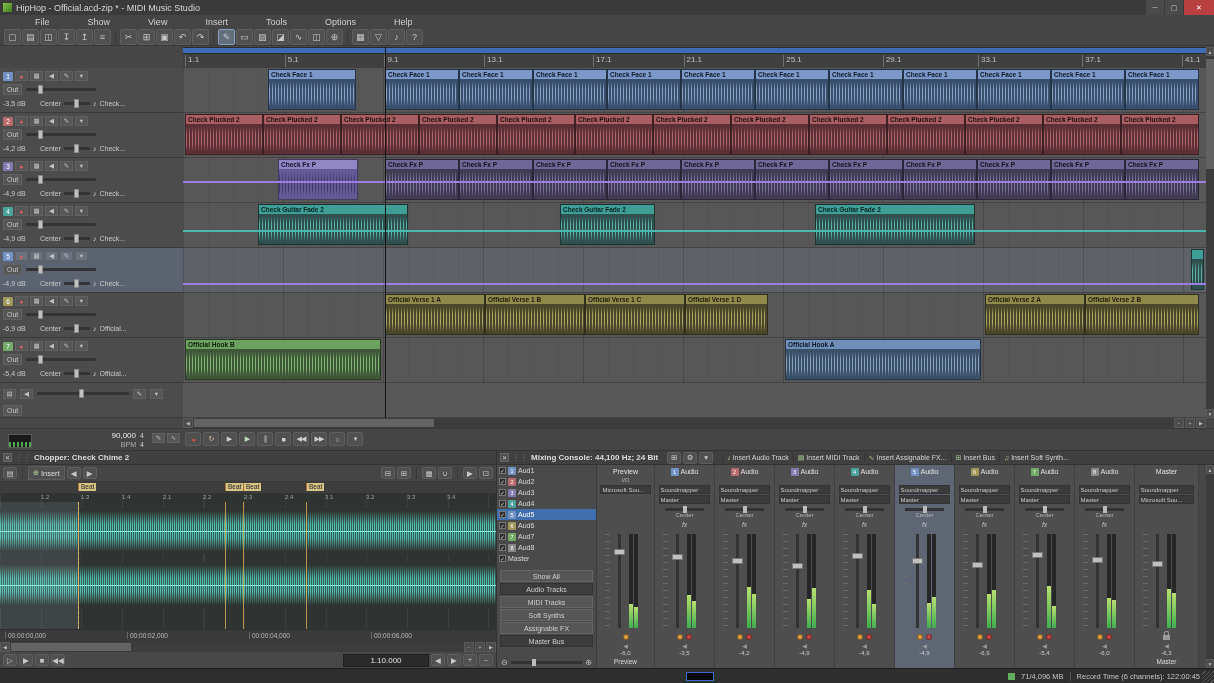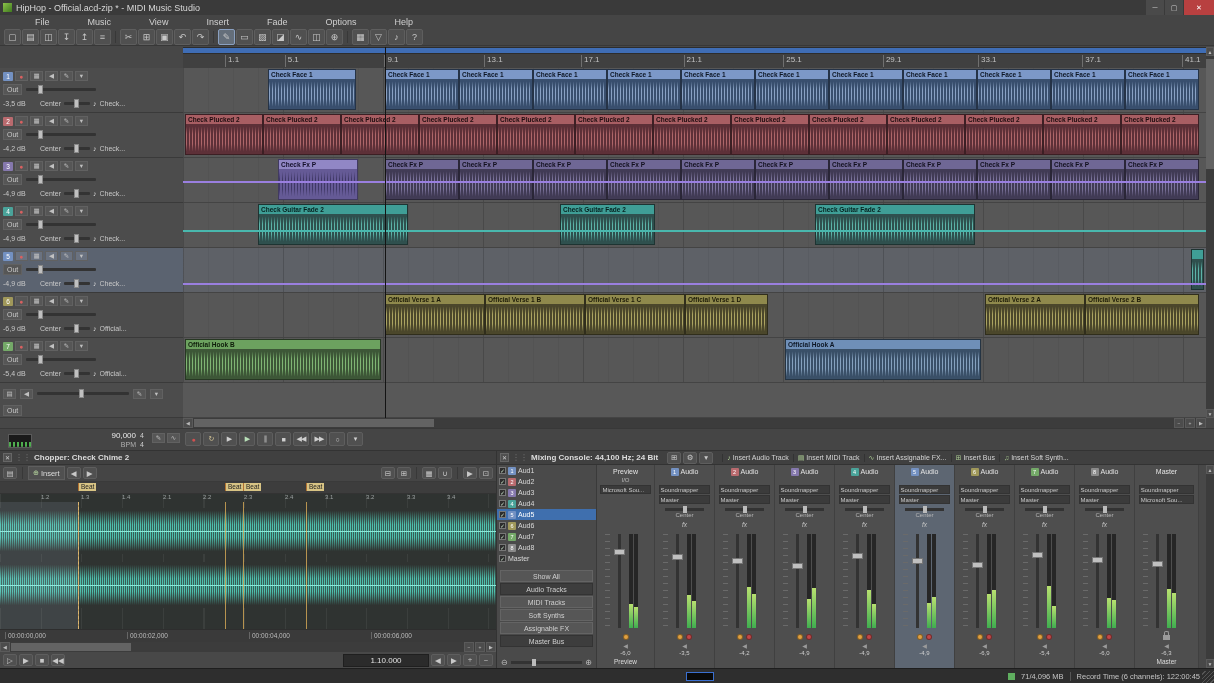--- a/index.html
+++ b/index.html
@@ -221,24 +221,24 @@
     <span>HipHop - Official.acd-zip * - MIDI Music Studio</span>
     <span class="winbtns">
       <span class="wb">─</span>
       <span class="wb">▢</span>
       <span class="wb close">✕</span>
     </span>
   </div>
 
   <div id="menubar">
       <span class="mitem">File</span>
-      <span class="mitem">Music</span>
+      <span class="mitem">Show</span>
       <span class="mitem">View</span>
       <span class="mitem">Insert</span>
-      <span class="mitem">Fade</span>
+      <span class="mitem">Tools</span>
       <span class="mitem">Options</span>
       <span class="mitem">Help</span>
     </div>
   <div id="toolbar">
       <span class="ticon">▢</span>
       <span class="ticon">▤</span>
       <span class="ticon">◫</span>
       <span class="ticon">↧</span>
       <span class="ticon">↥</span>
       <span class="ticon">≡</span>
@@ -261,25 +261,25 @@
       <span class="ticon">▽</span>
       <span class="ticon">♪</span>
       <span class="ticon">?</span>
     </div>
 
 
   <div id="markerbar">
       <div id="loopbar"></div>
     </div>
   <div id="ruler">
-      <span class="rtick" style="left: 2px; margin-left: 40px;">1.1</span>
+      <span class="rtick" style="left: 2px;">1.1</span>
       <span class="rtick" style="left: 101.7px;">5.1</span>
       <span class="rtick" style="left: 201.4px;">9.1</span>
       <span class="rtick" style="left: 301.1px;">13.1</span>
-      <span class="rtick" style="left: 398px;">17.1</span>
+      <span class="rtick" style="left: 410px;">17.1</span>
       <span class="rtick" style="left: 500.5px;">21.1</span>
       <span class="rtick" style="left: 600.2px;">25.1</span>
       <span class="rtick" style="left: 699.9px;">29.1</span>
       <span class="rtick" style="left: 795px;">33.1</span>
       <span class="rtick" style="left: 899.3px;">37.1</span>
       <span class="rtick" style="left: 999px;">41.1</span>
     </div>
 
   <div id="trackheads">
       <div class="thead" style="top: 0px;">

